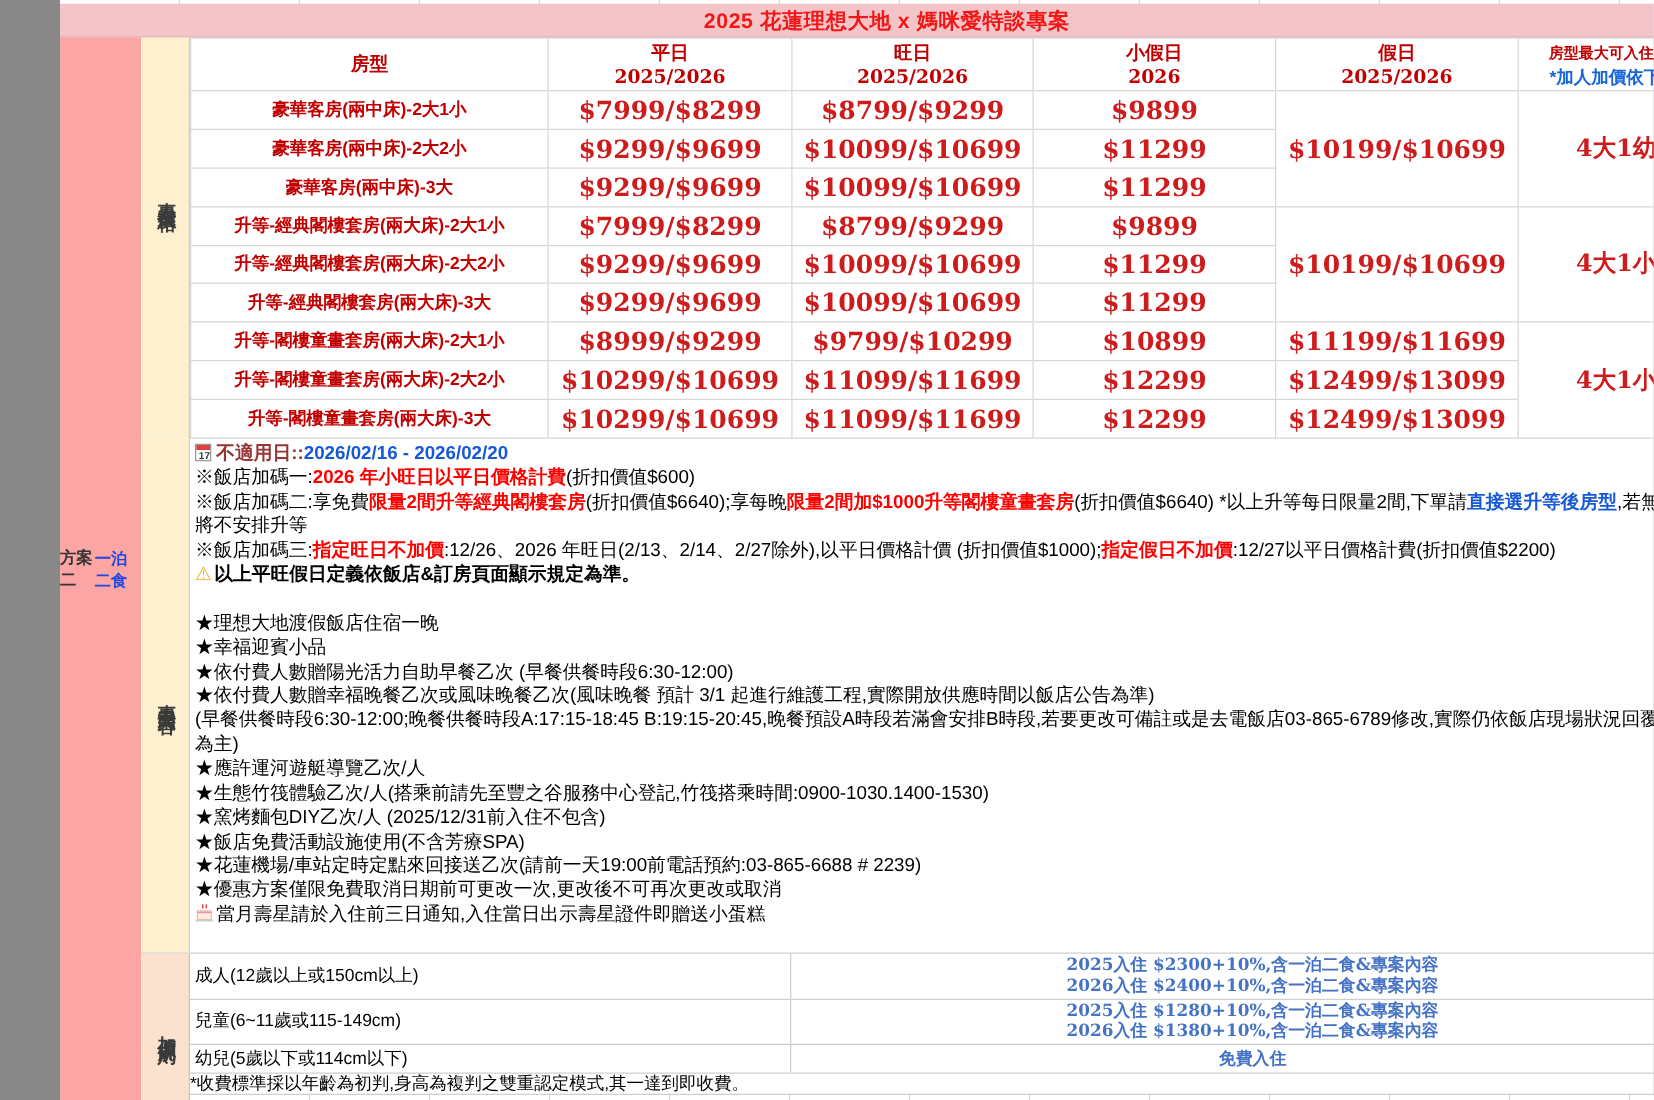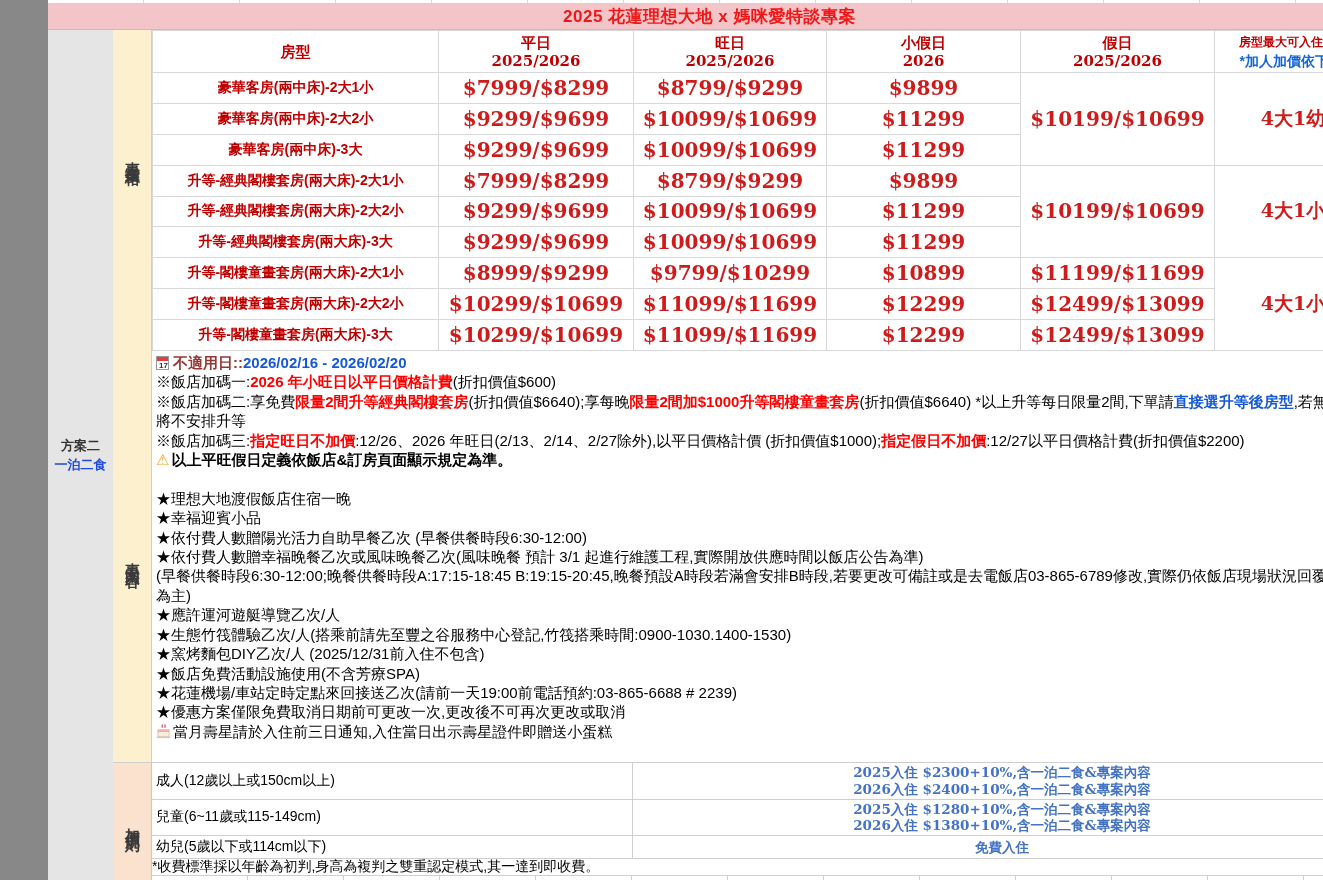--- a/index.html
+++ b/index.html
@@ -5,21 +5,21 @@
   * { margin:0; padding:0; box-sizing:border-box; }
   body { background:#888; font-family:"Liberation Sans", sans-serif; }
   .page { width:1323px; height:880px; background:#fff; position:relative; overflow:hidden;
           font-family:"Liberation Sans", sans-serif;margin-left:48px; }
   .topsliver { height:3px; background:#fff;
     background-image:repeating-linear-gradient(to right, transparent 0 95px, #d8d8d8 95px 96px); }
   .titlebar { height:27px; background:#F3C5C9; border-bottom:1px solid #E5AEB4;
     display:flex; align-items:center; justify-content:center; }
   .titlebar .t { color:#F21616; font-weight:bold; font-size:17px; letter-spacing:.5px; }
   .body { display:flex; height:850px; }
-  .sidebar { width:65px; background:#e5e5e5; display:flex; flex-direction:column;
+  .sidebar { width:65px; background:#fca5a5; display:flex; flex-direction:row;
     align-items:center; justify-content:center; flex:none; }
   .sidebar .plan { font-size:13px; font-weight:bold; color:#333; }
   .sidebar .plansub { font-size:13px; font-weight:bold; color:#1F48E0; margin-top:1px; }
   .main { width:1258px; display:flex; flex-direction:column; flex:none; }
 
   .vcol { width:39px; flex:none; display:flex; align-items:center; justify-content:center; }
   .vcol span { writing-mode:vertical-rl; text-orientation:upright; letter-spacing:3px;
     font-size:15px; font-weight:bold; color:#3a3a3a; }
   .vyellow { background:#FCF0CF; border-right:1px solid #DCCEB0; }
   .vpeach  { background:#FBE2CE; border-right:1px solid #D9C3AC; }

